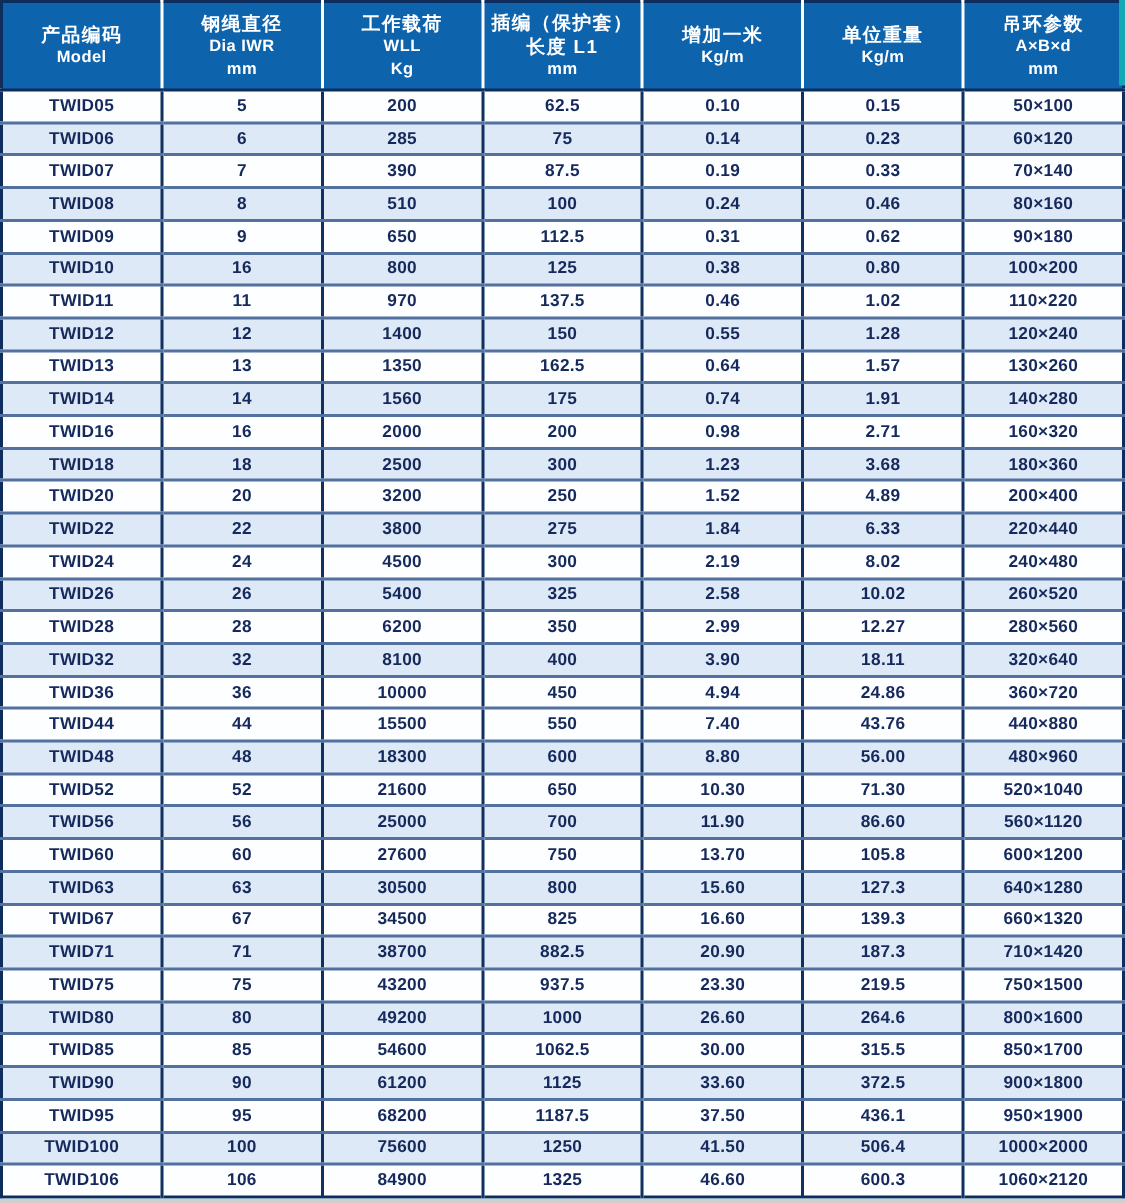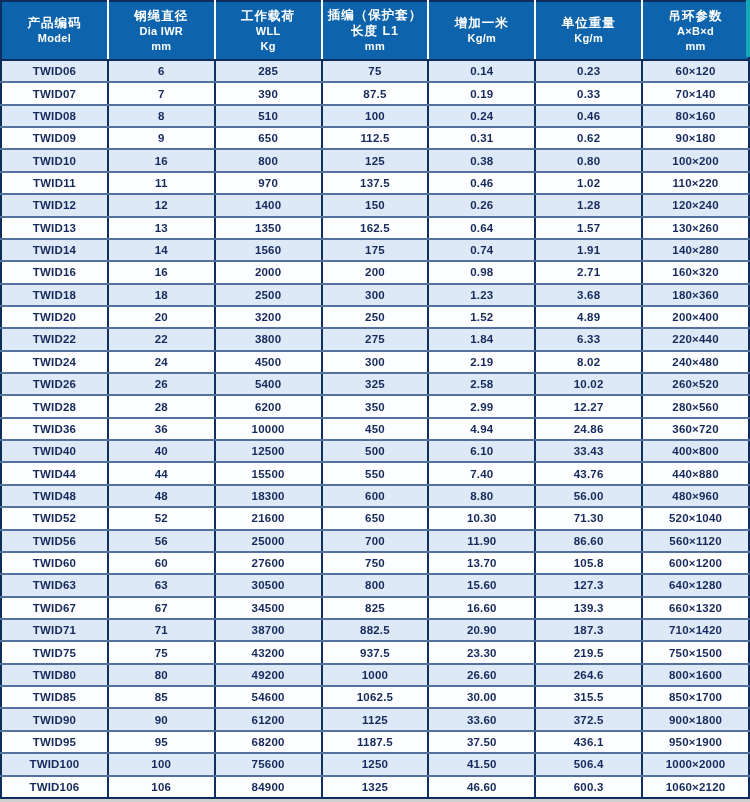--- a/index.html
+++ b/index.html
@@ -131,20 +131,29 @@
             <span class="h-line-en">Kg/m</span>
           </th>
           <th>
             <span class="h-line-cn">吊环参数</span>
             <span class="h-line-en">A×B×d</span>
             <span class="h-line-en">mm</span>
           </th>
         </tr>
     </thead>
     <tbody id="table-body">
+        <tr class="plain">
+          <td>TWID05</td>
+          <td>5</td>
+          <td>200</td>
+          <td>62.5</td>
+          <td>0.10</td>
+          <td>0.15</td>
+          <td>50×100</td>
+        </tr>
         <tr class="alt">
           <td>TWID06</td>
           <td>6</td>
           <td>285</td>
           <td>75</td>
           <td>0.14</td>
           <td>0.23</td>
           <td>60×120</td>
         </tr>
         <tr class="plain">
@@ -190,21 +199,21 @@
           <td>137.5</td>
           <td>0.46</td>
           <td>1.02</td>
           <td>110×220</td>
         </tr>
         <tr class="alt">
           <td>TWID12</td>
           <td>12</td>
           <td>1400</td>
           <td>150</td>
-          <td>0.26</td>
+          <td>0.55</td>
           <td>1.28</td>
           <td>120×240</td>
         </tr>
         <tr class="plain">
           <td>TWID13</td>
           <td>13</td>
           <td>1350</td>
           <td>162.5</td>
           <td>0.64</td>
           <td>1.57</td>
@@ -275,38 +284,38 @@
         </tr>
         <tr class="plain">
           <td>TWID28</td>
           <td>28</td>
           <td>6200</td>
           <td>350</td>
           <td>2.99</td>
           <td>12.27</td>
           <td>280×560</td>
         </tr>
+        <tr class="alt">
+          <td>TWID32</td>
+          <td>32</td>
+          <td>8100</td>
+          <td>400</td>
+          <td>3.90</td>
+          <td>18.11</td>
+          <td>320×640</td>
+        </tr>
         <tr class="plain">
           <td>TWID36</td>
           <td>36</td>
           <td>10000</td>
           <td>450</td>
           <td>4.94</td>
           <td>24.86</td>
           <td>360×720</td>
         </tr>
-        <tr class="alt">
-          <td>TWID40</td>
-          <td>40</td>
-          <td>12500</td>
-          <td>500</td>
-          <td>6.10</td>
-          <td>33.43</td>
-          <td>400×800</td>
-        </tr>
         <tr class="plain">
           <td>TWID44</td>
           <td>44</td>
           <td>15500</td>
           <td>550</td>
           <td>7.40</td>
           <td>43.76</td>
           <td>440×880</td>
         </tr>
         <tr class="alt">

